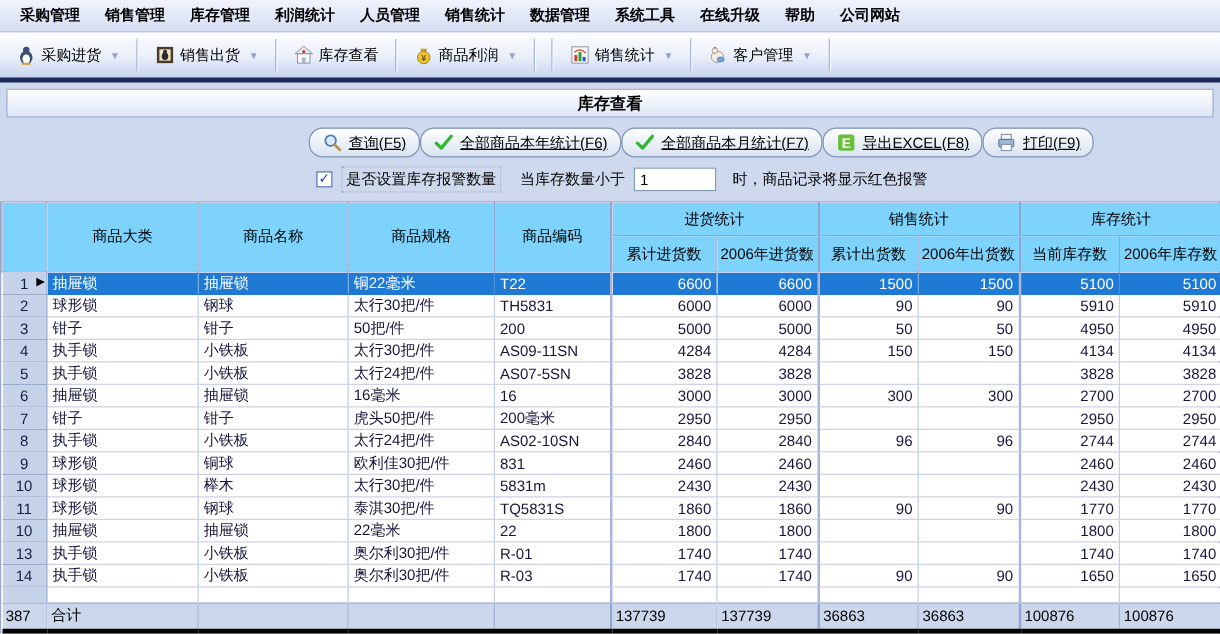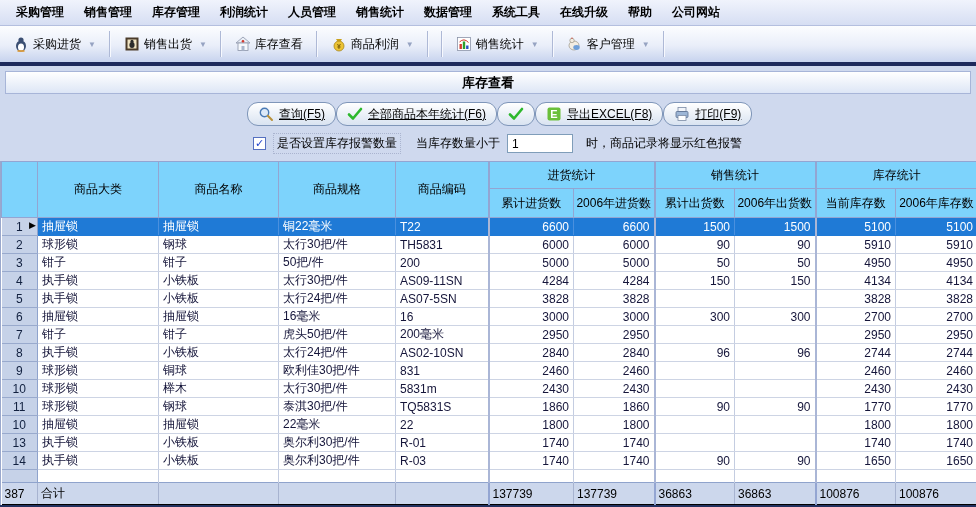--- a/index.html
+++ b/index.html
@@ -75,21 +75,21 @@
   }
   .sel-marker { display:none; position:absolute; right:1px; top:2px; font-size:9px; color:#000; }
   tr.selected .sel-marker { display:block; }
   tr.selected td:not(.rownum) { background:#1f7ad6; color:#fff; border-right-color:#4a90de; border-bottom-color:#1f7ad6; }
   .c-num { text-align:right; }
   .grp-start { border-left:2px solid #93a5d2 !important; }
   tbody td.grp-start { border-left:2px solid #aab6d6 !important; }
   tr.filler td { height:13px; border-bottom:none; }
   tfoot td {
     height:22px; background:#ccd7ec; color:#000; padding:0 3px;
-    border-top:1px solid #8fa3cc; border-bottom:1px solid #000000; border-right:1px solid #a7b3d0;
+    border-top:1px solid #8fa3cc; border-bottom:4px solid #000000; border-right:1px solid #a7b3d0;
     white-space:nowrap; overflow:hidden;
   }
   tfoot td.rownum-foot { text-align:left; }
 </style>
 </head>
 <body>
 
 <div class="menubar">
   <span class="menu-item">采购管理</span>
   <span class="menu-item">销售管理</span>
@@ -189,20 +189,21 @@
   <div class="act-btn">
     <svg class="icon16" viewBox="0 0 16 16">
         <path d="M2 8.5 L6 12.5 L14 3" stroke="#2db82d" stroke-width="2.6" fill="none" stroke-linecap="round" stroke-linejoin="round"></path>
       </svg>
     <span>全部商品本年统计(F6)</span>
   </div>
   <div class="act-btn">
     <svg class="icon16" viewBox="0 0 16 16">
         <path d="M2 8.5 L6 12.5 L14 3" stroke="#2db82d" stroke-width="2.6" fill="none" stroke-linecap="round" stroke-linejoin="round"></path>
       </svg>
+    <span>全部商品本月统计(F7)</span>
   </div>
   <div class="act-btn">
     <svg class="icon16" viewBox="0 0 16 16">
         <rect x="1.5" y="1.5" width="13" height="13" rx="2" fill="#6abf3a"></rect>
         <text x="8" y="12" font-size="11" text-anchor="middle" fill="#fff" font-weight="bold">E</text>
       </svg>
     <span>导出EXCEL(F8)</span>
   </div>
   <div class="act-btn">
     <svg class="icon16" viewBox="0 0 16 16">

